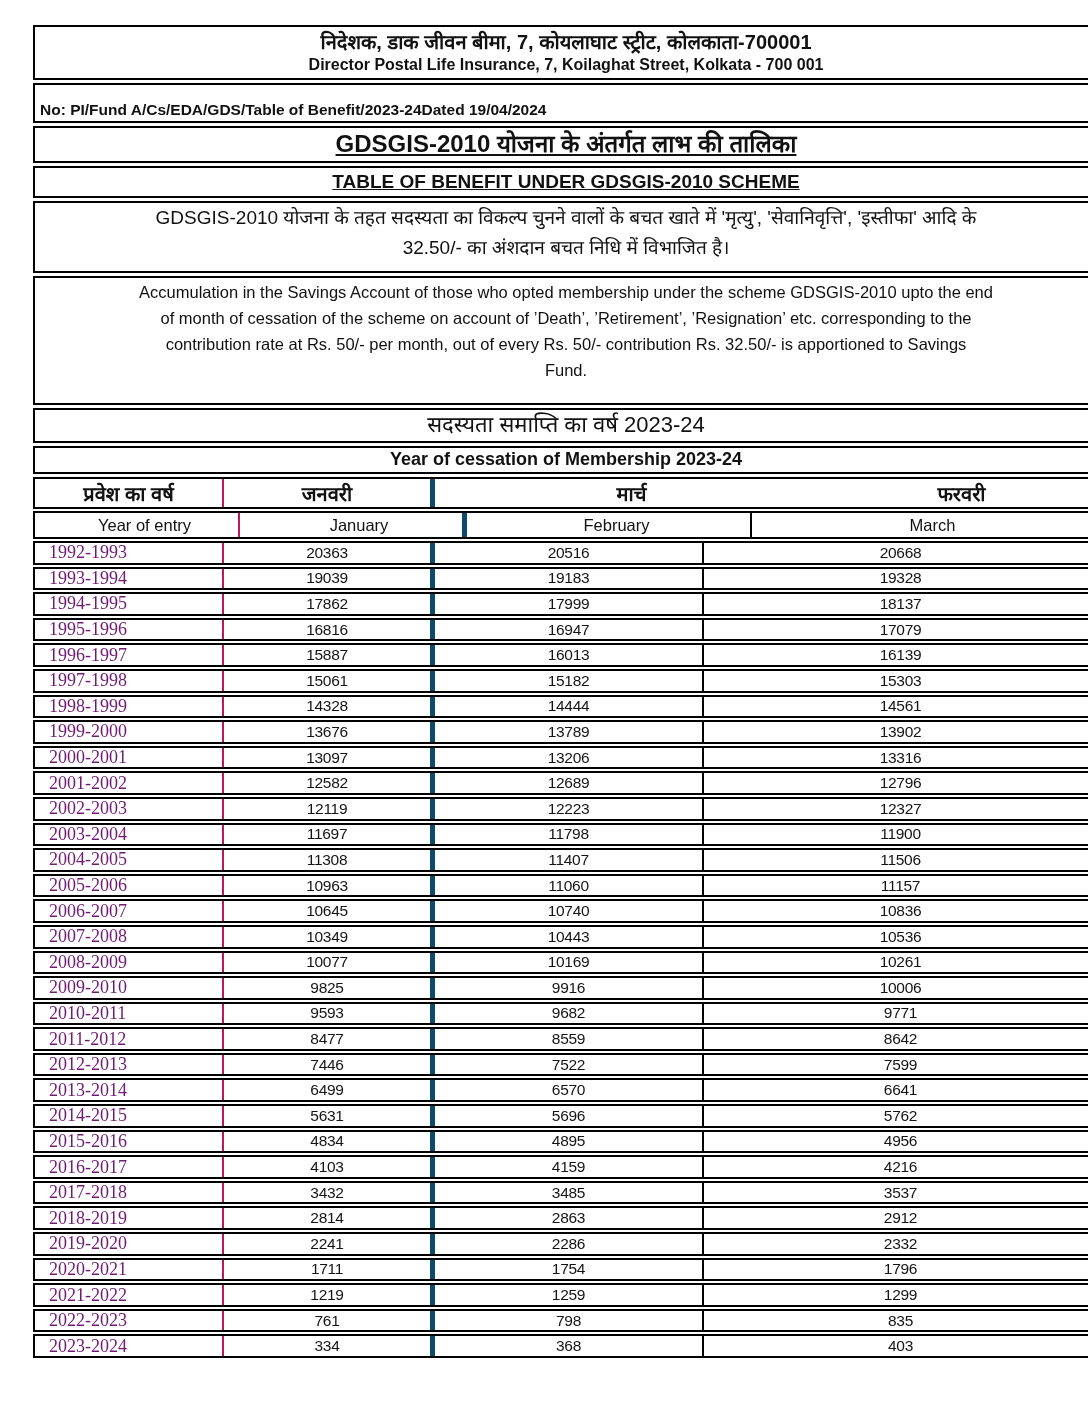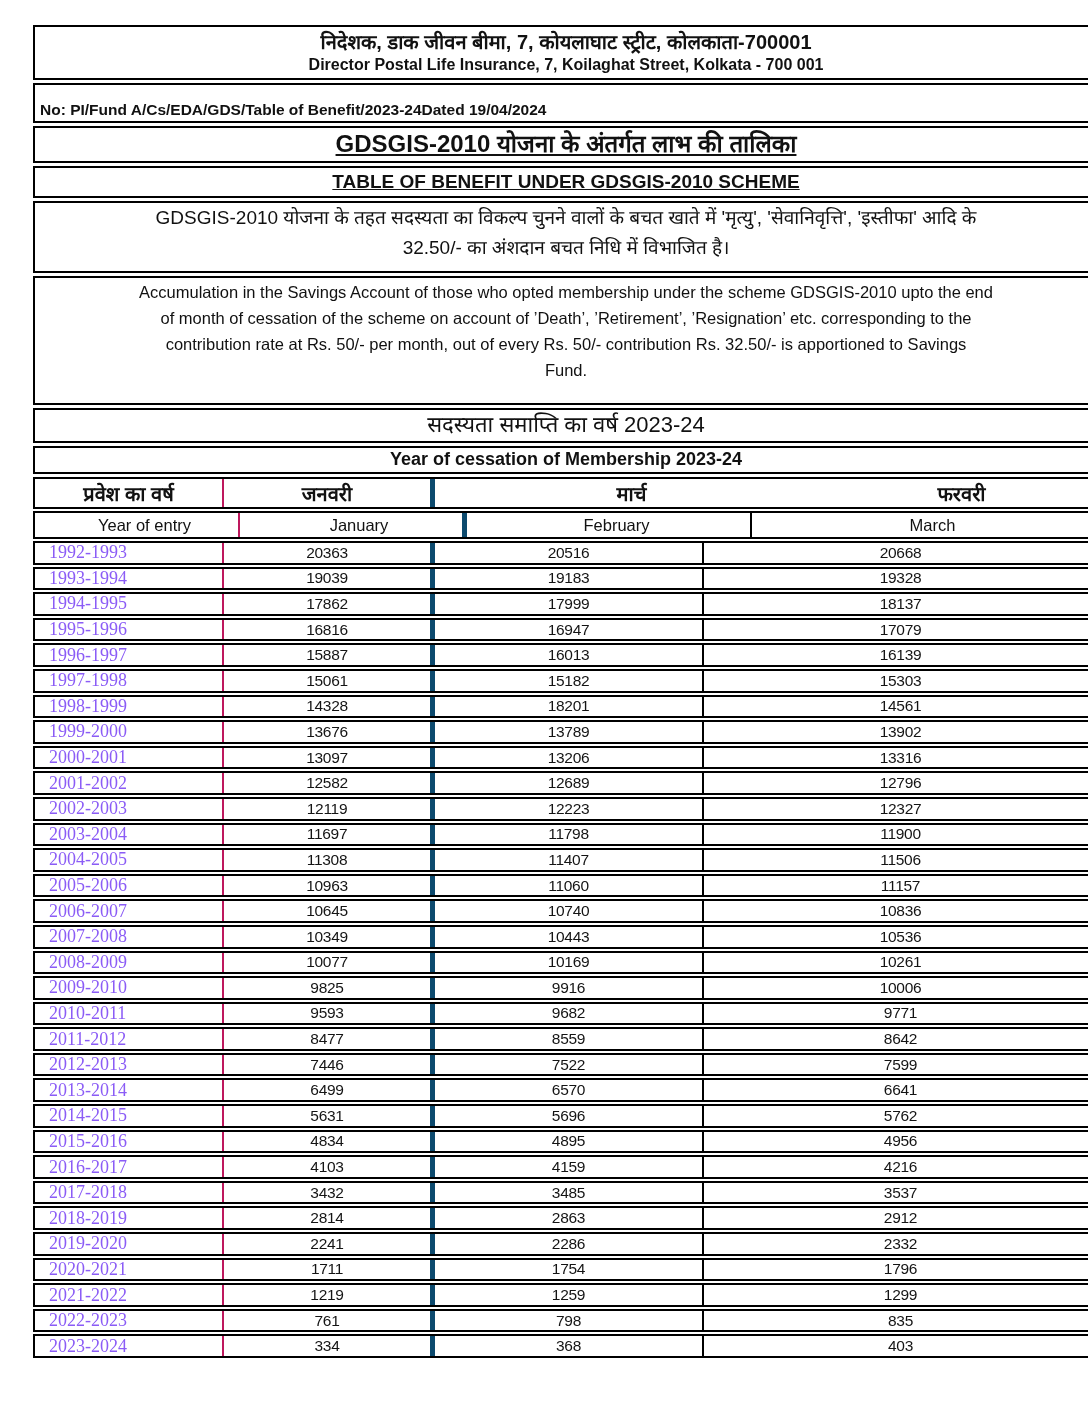--- a/index.html
+++ b/index.html
@@ -115,21 +115,21 @@
     height: 24px;
     font-size: 16.5px;
     margin-left: 16px;
   }
   .drow .cell { height: 19.6px; }
   .drow .c1 {
     justify-content: flex-start;
     padding-left: 14px;
     font-family: "Liberation Serif", serif;
     font-size: 18px;
-    color: #8b5cf6;
+    color: #701a75;
   }
   .drow .val {
     font-size: 15.5px;
     letter-spacing: -0.3px;
     color: #141414;
   }
 </style>
 </head>
 <body>
 
@@ -225,21 +225,21 @@
   <div class="trow drow">
     <div class="cell c1">1997-1998</div>
     <div class="cell c2 val">15061</div>
     <div class="cell c3 val">15182</div>
     <div class="cell c4 val">15303</div>
   </div>
 
   <div class="trow drow">
     <div class="cell c1">1998-1999</div>
     <div class="cell c2 val">14328</div>
-    <div class="cell c3 val">18201</div>
+    <div class="cell c3 val">14444</div>
     <div class="cell c4 val">14561</div>
   </div>
 
   <div class="trow drow">
     <div class="cell c1">1999-2000</div>
     <div class="cell c2 val">13676</div>
     <div class="cell c3 val">13789</div>
     <div class="cell c4 val">13902</div>
   </div>
 

